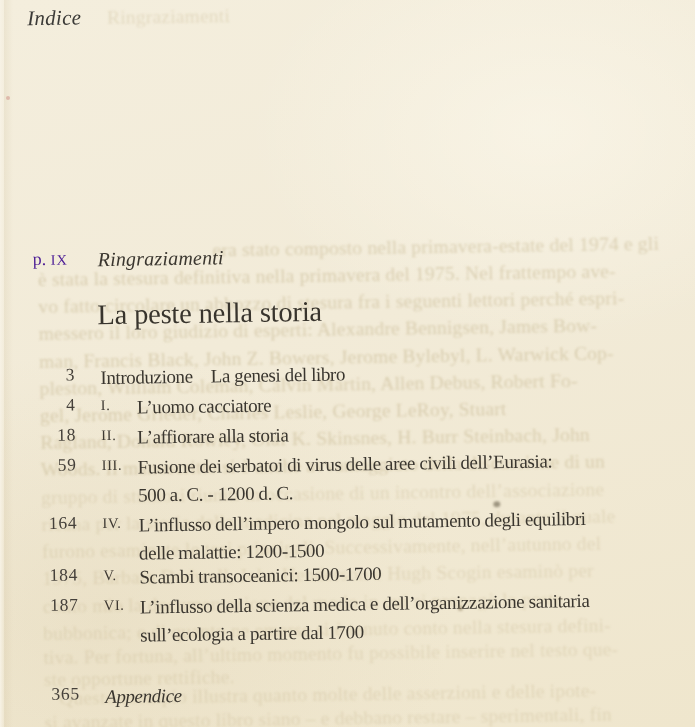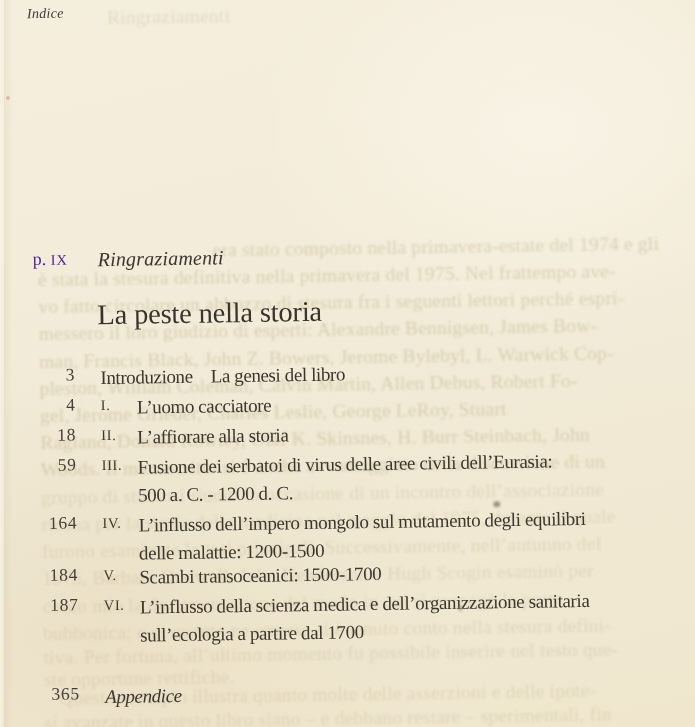--- a/index.html
+++ b/index.html
@@ -21,21 +21,21 @@
   .ghost{position:absolute;left:0;top:0;width:695px;height:727px;filter:blur(0.8px);}
   .ghost span{
     position:absolute;white-space:nowrap;
     font-size:19.5px;letter-spacing:.2px;
     color:#c3b48d;opacity:.52;
   }
   .ghost span.dim{opacity:.34;}
 
   
   .print{position:absolute;left:0;top:0;width:695px;height:727px;}
-  .indice{position:absolute;left:33px;top:6px;font-style:italic;font-size:14px;letter-spacing:.3px;color:#3b3a37;}
+  .indice{position:absolute;left:33px;top:6px;font-style:italic;font-size:21px;letter-spacing:.3px;color:#3b3a37;}
 
   .row{position:absolute;left:0;width:695px;}
   .num{position:absolute;left:30px;width:46px;text-align:right;font-size:17.5px;letter-spacing:.8px;color:#45403a;}
   .numeral{position:absolute;left:101px;width:34px;font-size:14.5px;letter-spacing:.6px;color:#3f3a33;padding-top:3px;}
   .title{position:absolute;left:137px;width:545px;font-size:19px;letter-spacing:-0.4px;line-height:28px;white-space:nowrap;}
   .title .sub{margin-left:18px;}
   .italic{font-style:italic;}
   .fm-label{position:absolute;left:35px;font-size:18px;color:#4c1d95;}
   .fm-label .sc{font-size:14.5px;letter-spacing:1px;}
   .fm-title{position:absolute;left:100px;font-style:italic;font-size:20px;letter-spacing:.2px;}

